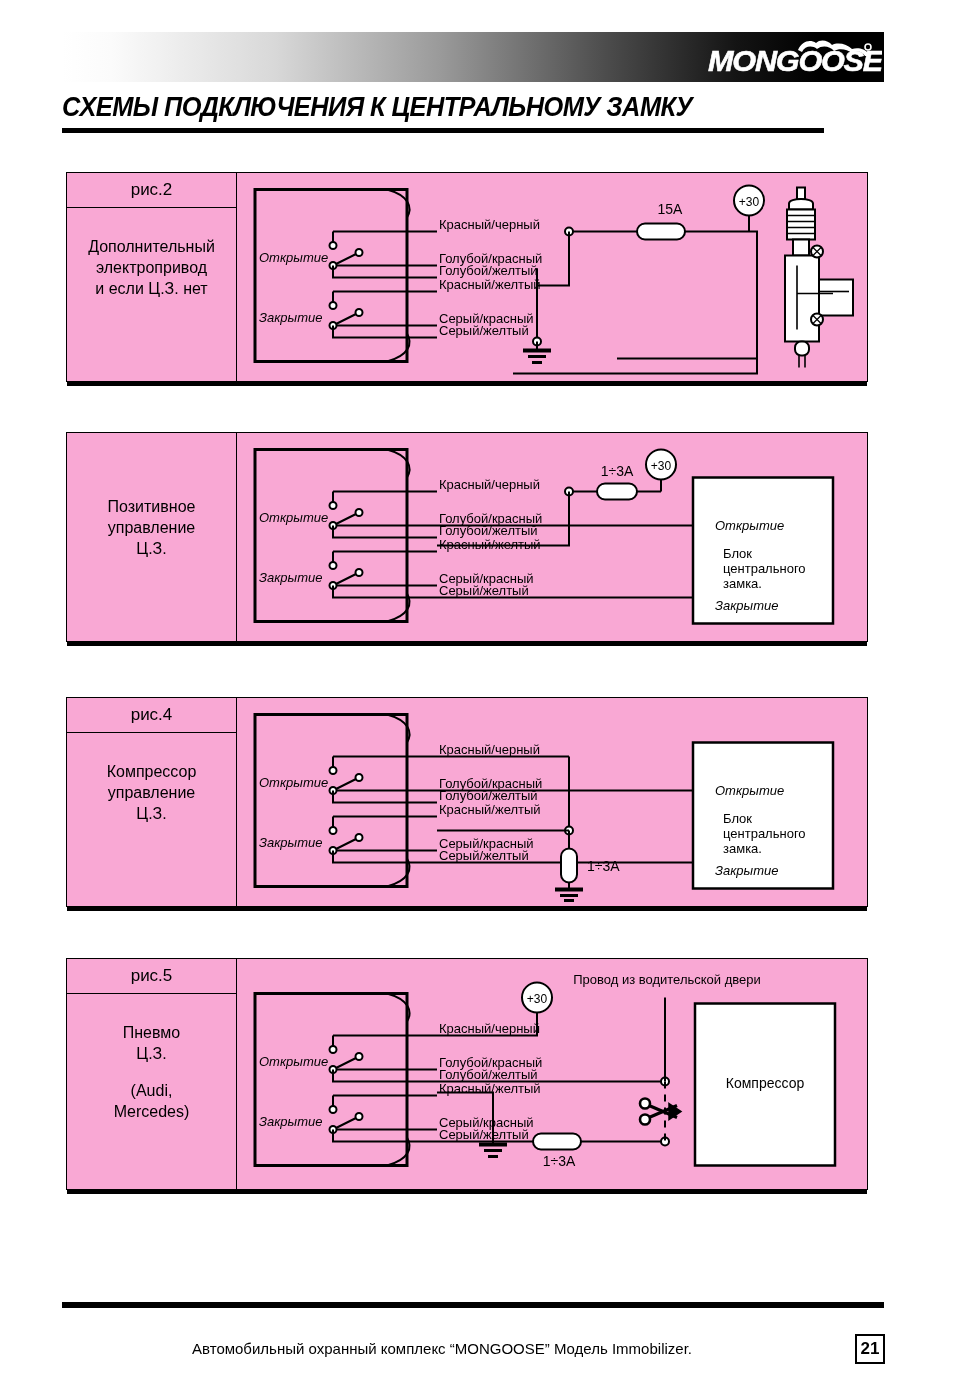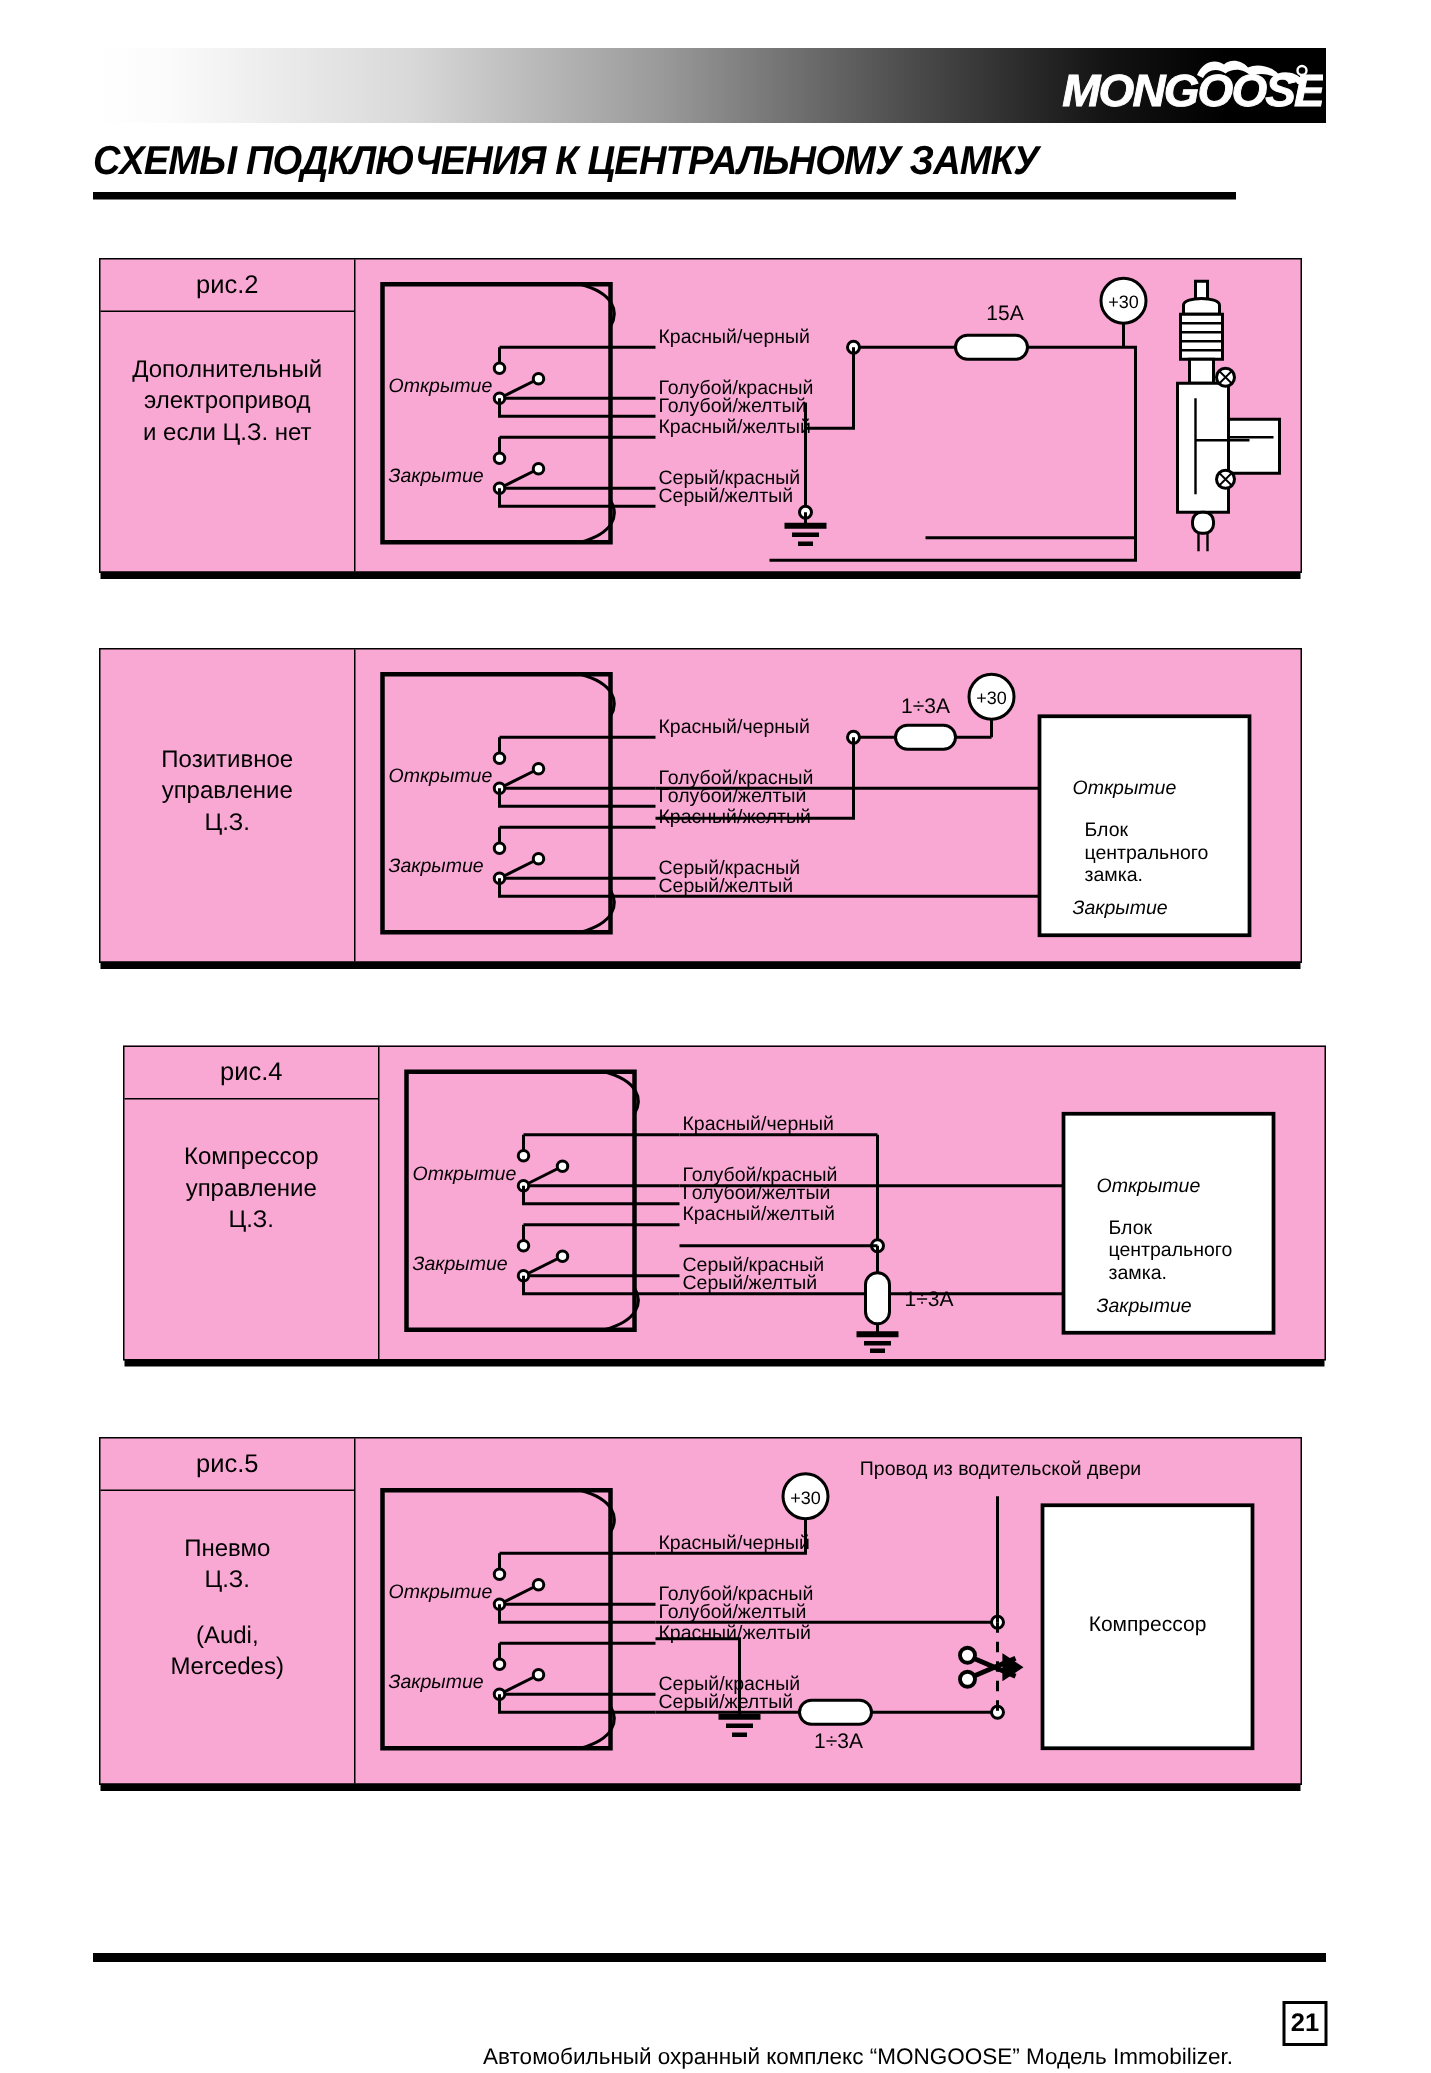--- a/index.html
+++ b/index.html
@@ -51,21 +51,21 @@
     text-align:center;font-size:16px;line-height:21px;
   }
   .fig-desc .gap{display:block;height:16px;}
   .panel-right{position:absolute;left:170px;top:0;right:0;bottom:0;}
   .diagram{position:absolute;left:0;top:0;width:632px;height:100%;}
 
   
   .foot-rule{position:absolute;left:62px;top:1302px;width:822px;height:6px;background:#000;}
   .foot-txt{
     position:absolute;left:62px;top:1340px;width:760px;
-    text-align:right;font-size:15px;white-space:nowrap;margin-top:23px;
+    text-align:center;font-size:15px;white-space:nowrap;
   }
   .foot-page{
     position:absolute;left:855px;top:1334px;width:30px;height:30px;
     border:2px solid #000;box-sizing:border-box;
     display:flex;align-items:center;justify-content:center;
     font-size:17px;font-weight:bold;
   }
   svg text{font-family:"Liberation Sans","DejaVu Sans",sans-serif;}
 </style>
 </head>
@@ -249,21 +249,21 @@
           <text x="478" y="96" font-style="italic">Открытие</text>
           <text x="486" y="124">Блок</text>
           <text x="486" y="139">центрального</text>
           <text x="486" y="154">замка.</text>
           <text x="478" y="176" font-style="italic">Закрытие</text>
         </g>
       </svg>
     </div>
   </div>
 
-  <div class="panel" id="p4" style="top:697px;height:210px;margin-left:16px;">
+  <div class="panel" id="p4" style="top:697px;height:210px;">
     <div class="panel-left">
       <div class="fig-label">рис.4</div>
       <div class="fig-desc">
         <span>Компрессор</span><br>
         <span>управление</span><br>
         <span>Ц.З.</span>
       </div>
     </div>
     <div class="panel-right">
       <svg class="diagram" viewBox="0 0 632 207">

